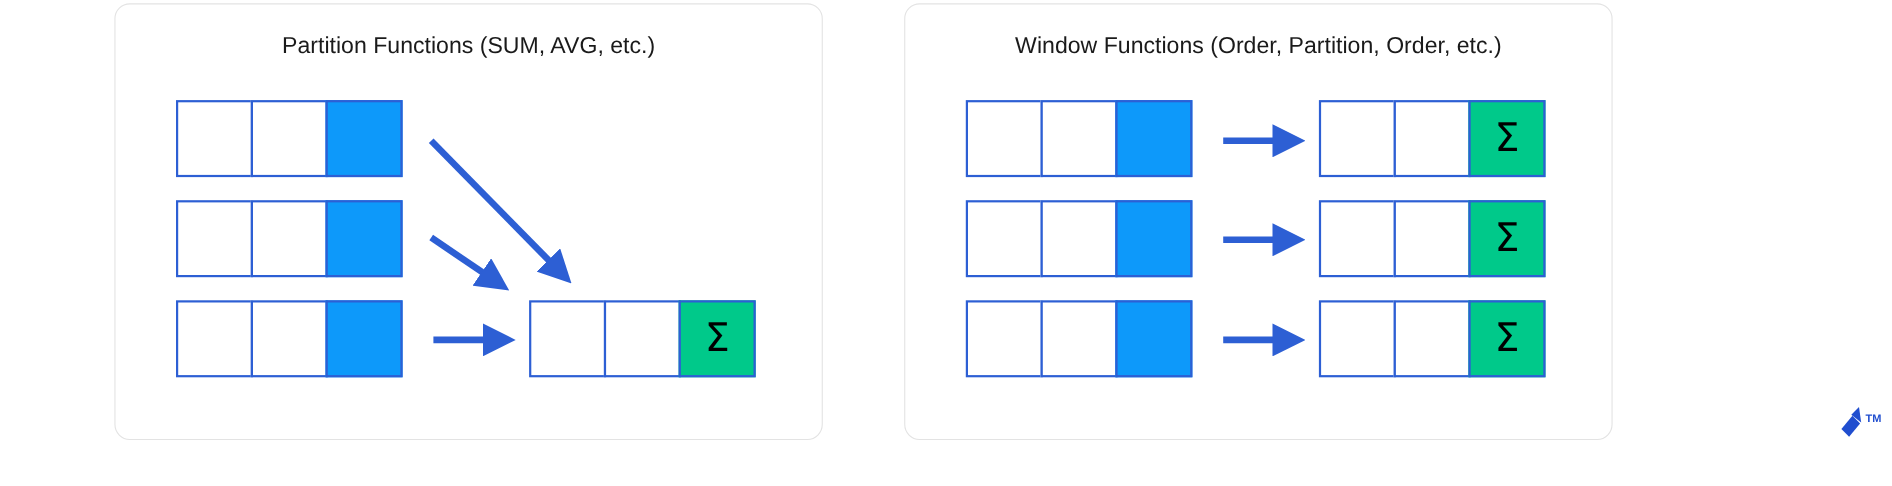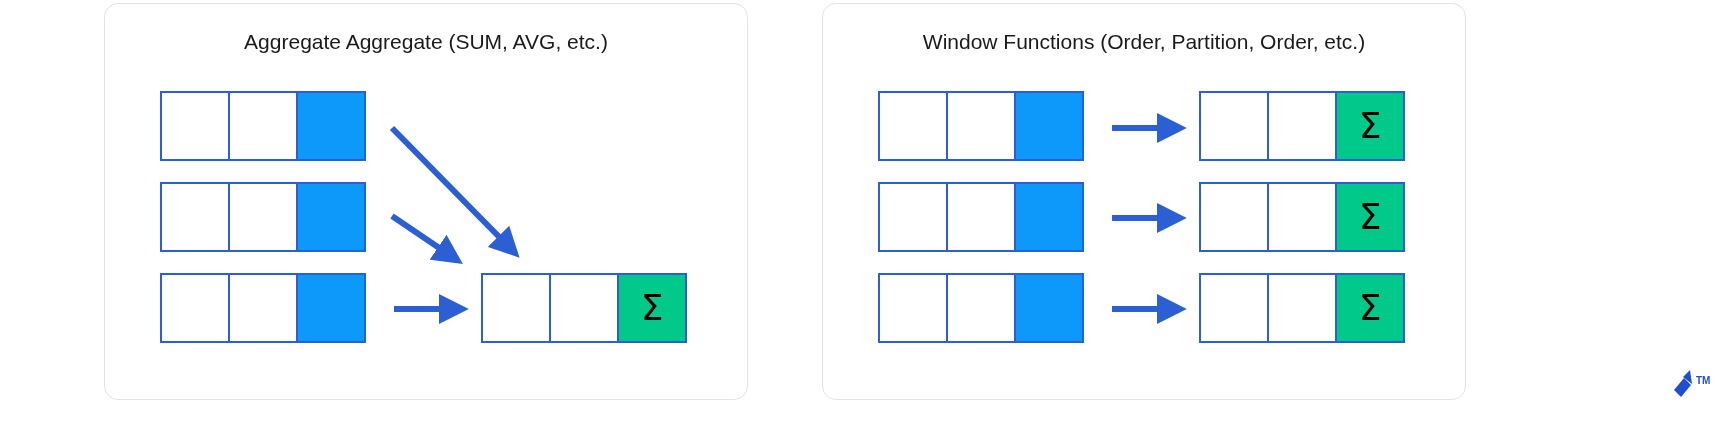--- a/index.html
+++ b/index.html
@@ -60,21 +60,21 @@
     position:absolute;
     width:46px;height:40px;text-align:right;
   }
 </style>
 </head>
 <body>
 
 <div id="stage">
 
   <div class="card" style="left:104px;top:3px;width:644px;height:397px;">
-    <div class="card-title" style="top:26px;">Aggregate Aggregate (SUM, AVG, etc.)</div>
+    <div class="card-title" style="top:26px;">Partition Functions (SUM, AVG, etc.)</div>
   </div>
 
   <div class="row" style="left:160px;top:91px;">
     <div class="cell" style="width:70px;height:70px;"></div>
     <div class="cell" style="width:70px;height:70px;"></div>
     <div class="cell blue" style="width:70px;height:70px;"></div>
   </div>
   <div class="row" style="left:160px;top:182px;">
     <div class="cell" style="width:70px;height:70px;"></div>
     <div class="cell" style="width:70px;height:70px;"></div>

